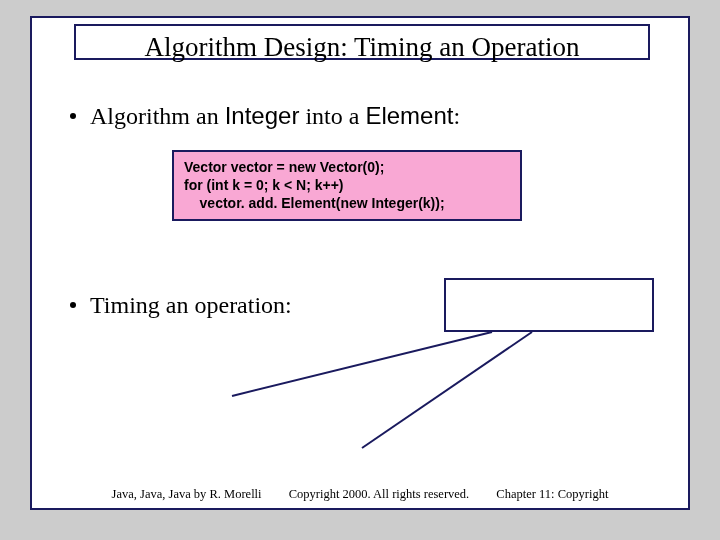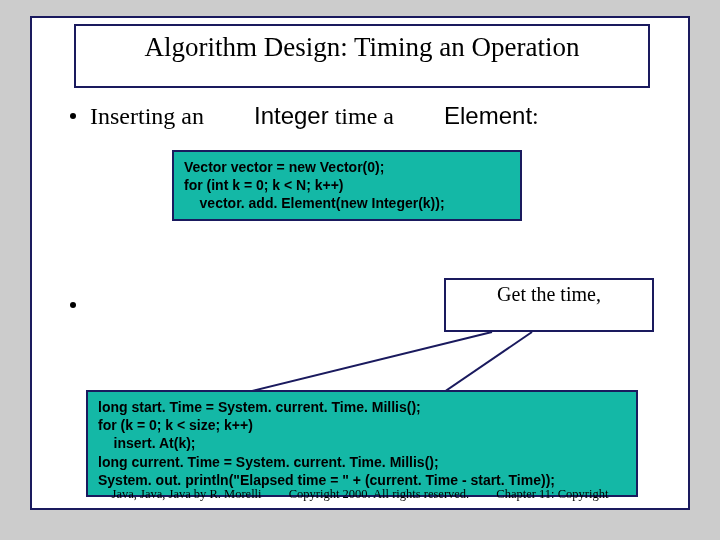--- a/index.html
+++ b/index.html
@@ -20,21 +20,21 @@
     width: 660px;
     height: 494px;
     background: #ffffff;
     border: 2px solid #1a1a5e;
   }
   .title-box {
     position: absolute;
     left: 42px;
     top: 6px;
     width: 576px;
-    height: 64px;
+    height: 36px;
     border: 2px solid #1a1a5e;
     background: #ffffff;
     text-align: center;
     font-size: 27px;
     line-height: 42px;
     padding: 0 5px;
   }
   .bullet {
     position: absolute;
     font-size: 24px;
@@ -44,25 +44,25 @@
     display: inline-block;
     vertical-align: middle;
     width: 6px; height: 6px;
     background: #000;
     border-radius: 50%;
     margin-right: 14px;
     margin-bottom: 4px;
   }
   .b1 { left: 38px; top: 84px; }
   .b2 { left: 38px; top: 274px; }
-  .arial { font-family: Arial, Helvetica, sans-serif; margin-left: 44px; }
+  .arial { font-family: Arial, Helvetica, sans-serif; }
   .codebox {
     position: absolute;
     border: 2px solid #1a1a5e;
-    background: #14b8a6;
+    background: #f9a8d4;
     font-family: Arial, Helvetica, sans-serif;
     font-weight: bold;
     font-size: 14px;
     line-height: 1.3;
     padding: 6px 10px;
     white-space: pre;
   }
   .code1 { left: 140px; top: 132px; width: 350px; }
   .code2 { left: 54px;  top: 372px; width: 552px; }
   .callout {
@@ -98,45 +98,39 @@
   .f2 { margin-right: 24px; }
 </style>
 </head>
 <body>
 
 <div class="slide">
 
   <div class="title-box">Algorithm Design: Timing an Operation</div>
 
   <div class="bullet b1">
-    <span class="dot"></span><span>Inserting an </span><span class="arial">Integer</span><span> time a </span><span class="arial">Element</span><span>:</span>
+    <span class="dot"></span><span>Algorithm an </span><span class="arial">Integer</span><span> into a </span><span class="arial">Element</span><span>:</span>
   </div>
 
   <div class="codebox code1">Vector vector = new Vector(0);
 for (int k = 0; k &lt; N; k++)
     vector. add. Element(new Integer(k));</div>
 
   <div class="bullet b2">
-    <span class="dot"></span>
+    <span class="dot"></span><span>Timing an operation:</span>
   </div>
 
   <div class="callout">
-    <div>Get the time,</div>
   </div>
 
   <svg class="conn">
     <line x1="460" y1="314" x2="200" y2="378" stroke="#1a1a5e" stroke-width="2"></line>
     <line x1="500" y1="314" x2="330" y2="430" stroke="#1a1a5e" stroke-width="2"></line>
   </svg>
 
-  <div class="codebox code2">long start. Time = System. current. Time. Millis();
-for (k = 0; k &lt; size; k++)
-    insert. At(k);
-long current. Time = System. current. Time. Millis();
-System. out. println("Elapsed time = " + (current. Time - start. Time));</div>
 
   <div class="footer">
     <span class="f1">Java, Java, Java by R. Morelli</span>
     <span class="f2">Copyright 2000. All rights reserved.</span>
     <span class="f3">Chapter 11: Copyright</span>
   </div>
 
 </div>
 
 </body></html>

